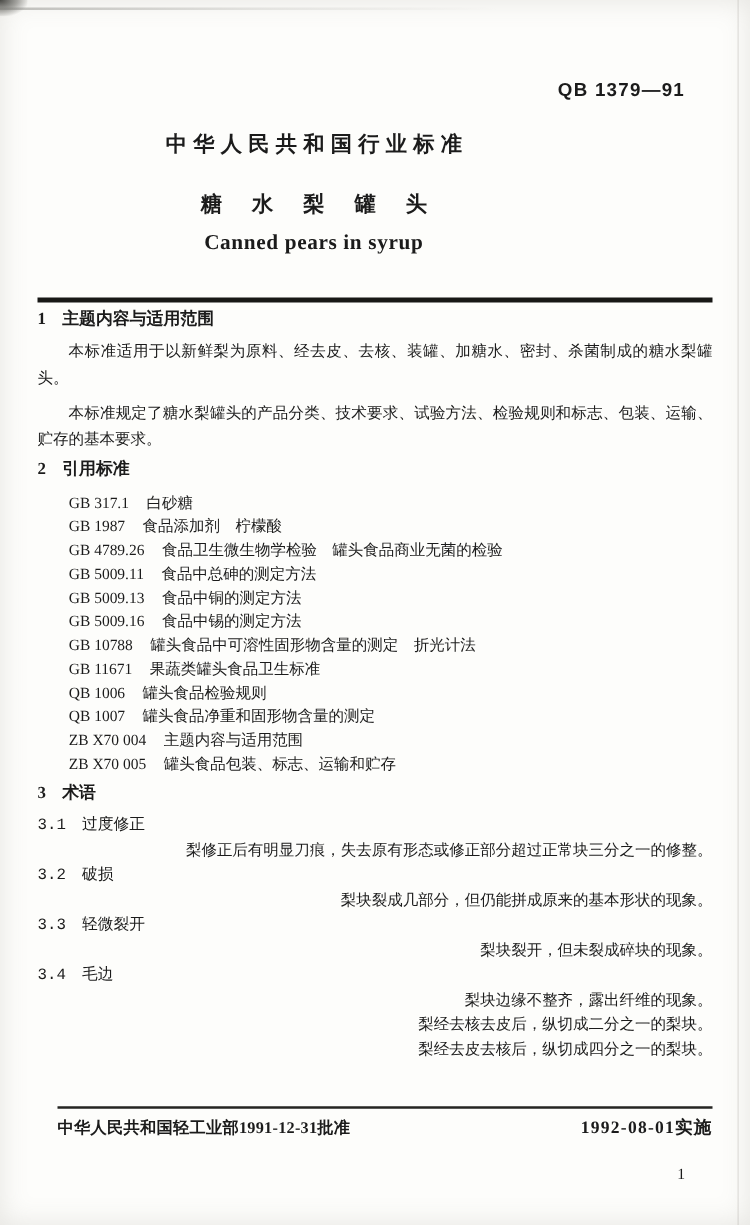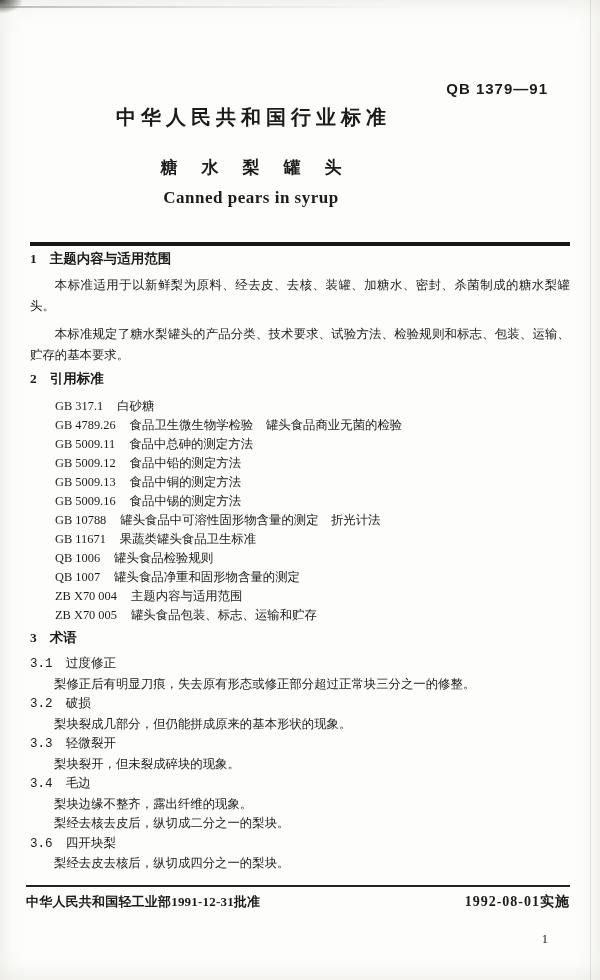--- a/index.html
+++ b/index.html
@@ -29,32 +29,32 @@
   }
   .edge-right {
     position: absolute; top: 0; right: 9px; width: 1px; height: 100%;
     background: rgba(150,148,140,.25);
   }
 
   
   .header { position: relative; padding-top: 104px; }
   .header-center { width: 442px; text-align: center; }
   .std-type {
-    font-size: 20px; font-weight: bold;
+    font-size: 17px; font-weight: bold;
     letter-spacing: 5px; padding-left: 5px;
   }
   .doc-title {
     margin-top: 22px;
     font-size: 17px; font-weight: bold;
     letter-spacing: 24px; padding-left: 24px;
     line-height: 30px;
   }
   .en-title { margin-top: 5px; font-size: 17px; font-weight: bold; letter-spacing: .5px; }
   .std-no {
-    position: absolute; top: 80px; right: 22px;
+    position: absolute; top: 64px; right: 22px;
     font-family: "Liberation Sans", "DejaVu Sans", sans-serif;
     font-size: 15px; font-weight: bold; letter-spacing: 1px;
   }
 
   .rule-thick { margin-top: 34px; height: 4px; background: #181816; }
 
   
   .sec-heading { margin-top: 4px; font-size: 13.5px; font-weight: bold; line-height: 18px; }
   .sec-heading .sec-num { display: inline-block; margin-right: 13px; }
   .para {
@@ -62,24 +62,24 @@
     font-size: 12.4px; line-height: 21px;
     text-indent: 2em; text-align: justify;
   }
   .ref-list { margin-top: 9px; padding-left: 25px; }
   .ref-row { line-height: 19px; font-size: 12.4px; white-space: nowrap; }
   .ref-code { display: inline-block; margin-right: 14px; }
 
   .terms { margin-top: 7px; }
   .term-head { line-height: 19.5px; font-size: 12.6px; }
   .term-head .term-num { display: inline-block; margin-right: 13px; font-family: Liberation Mono, monospace; }
-  .term-def { margin: 0; padding-left: 24px; line-height: 19.5px; font-size: 12.4px; }
+  .term-def { margin: 0; padding-left: 24px; line-height: 19.5px; font-size: 12.4px; text-align: right; }
 
   
-  .footer { position: absolute; left: 26px; right: 30px; top: 885px; }
+  .footer { position: absolute; left: 46px; right: 30px; top: 885px; }
   .rule-thin { height: 2px; background: #242422; }
   .footer-row {
     display: flex; justify-content: space-between; align-items: baseline;
     margin-top: 6px; font-weight: bold;
   }
   .footer-approval { font-size: 13px; letter-spacing: .2px; }
   .footer-impl { font-size: 14px; letter-spacing: 1px; }
   .page-num { position: absolute; right: 52px; top: 932px; font-size: 12.5px; }
 </style>
 </head>
@@ -109,23 +109,23 @@
     <p class="para">本标准适用于以新鲜梨为原料、经去皮、去核、装罐、加糖水、密封、杀菌制成的糖水梨罐头。</p>
     <p class="para">本标准规定了糖水梨罐头的产品分类、技术要求、试验方法、检验规则和标志、包装、运输、贮存的基本要求。</p>
   </div>
 
   <div>
     <div class="sec-heading">
       <span class="sec-num">2</span><span>引用标准</span>
     </div>
     <div class="ref-list">
       <div class="ref-row"><span class="ref-code">GB 317.1</span><span>白砂糖</span></div>
+      <div class="ref-row"><span class="ref-code">GB 1987</span><span>食品添加剂　柠檬酸</span></div>
       <div class="ref-row"><span class="ref-code">GB 4789.26</span><span>食品卫生微生物学检验　罐头食品商业无菌的检验</span></div>
       <div class="ref-row"><span class="ref-code">GB 5009.11</span><span>食品中总砷的测定方法</span></div>
-      <div class="ref-row"><span class="ref-code">GB 5009.12</span><span>食品中铅的测定方法</span></div>
       <div class="ref-row"><span class="ref-code">GB 5009.13</span><span>食品中铜的测定方法</span></div>
       <div class="ref-row"><span class="ref-code">GB 5009.16</span><span>食品中锡的测定方法</span></div>
       <div class="ref-row"><span class="ref-code">GB 10788</span><span>罐头食品中可溶性固形物含量的测定　折光计法</span></div>
       <div class="ref-row"><span class="ref-code">GB 11671</span><span>果蔬类罐头食品卫生标准</span></div>
       <div class="ref-row"><span class="ref-code">QB 1006</span><span>罐头食品检验规则</span></div>
       <div class="ref-row"><span class="ref-code">QB 1007</span><span>罐头食品净重和固形物含量的测定</span></div>
       <div class="ref-row"><span class="ref-code">ZB X70 004</span><span>主题内容与适用范围</span></div>
       <div class="ref-row"><span class="ref-code">ZB X70 005</span><span>罐头食品包装、标志、运输和贮存</span></div>
     </div>
   </div>
@@ -154,21 +154,20 @@
       <div>
         <div class="term-head"><span class="term-num">3.4</span><span>毛边</span></div>
         <p class="term-def">梨块边缘不整齐，露出纤维的现象。</p>
       </div>
 
       <div>
         <p class="term-def">梨经去核去皮后，纵切成二分之一的梨块。</p>
       </div>
 
       <div>
-        <div class="term-head"><span class="term-num">3.6</span><span>四开块梨</span></div>
         <p class="term-def">梨经去皮去核后，纵切成四分之一的梨块。</p>
       </div>
 
     </div>
   </div>
 
   <div class="footer">
     <div class="rule-thin"></div>
     <div class="footer-row">
       <span class="footer-approval">中华人民共和国轻工业部1991-12-31批准</span>

